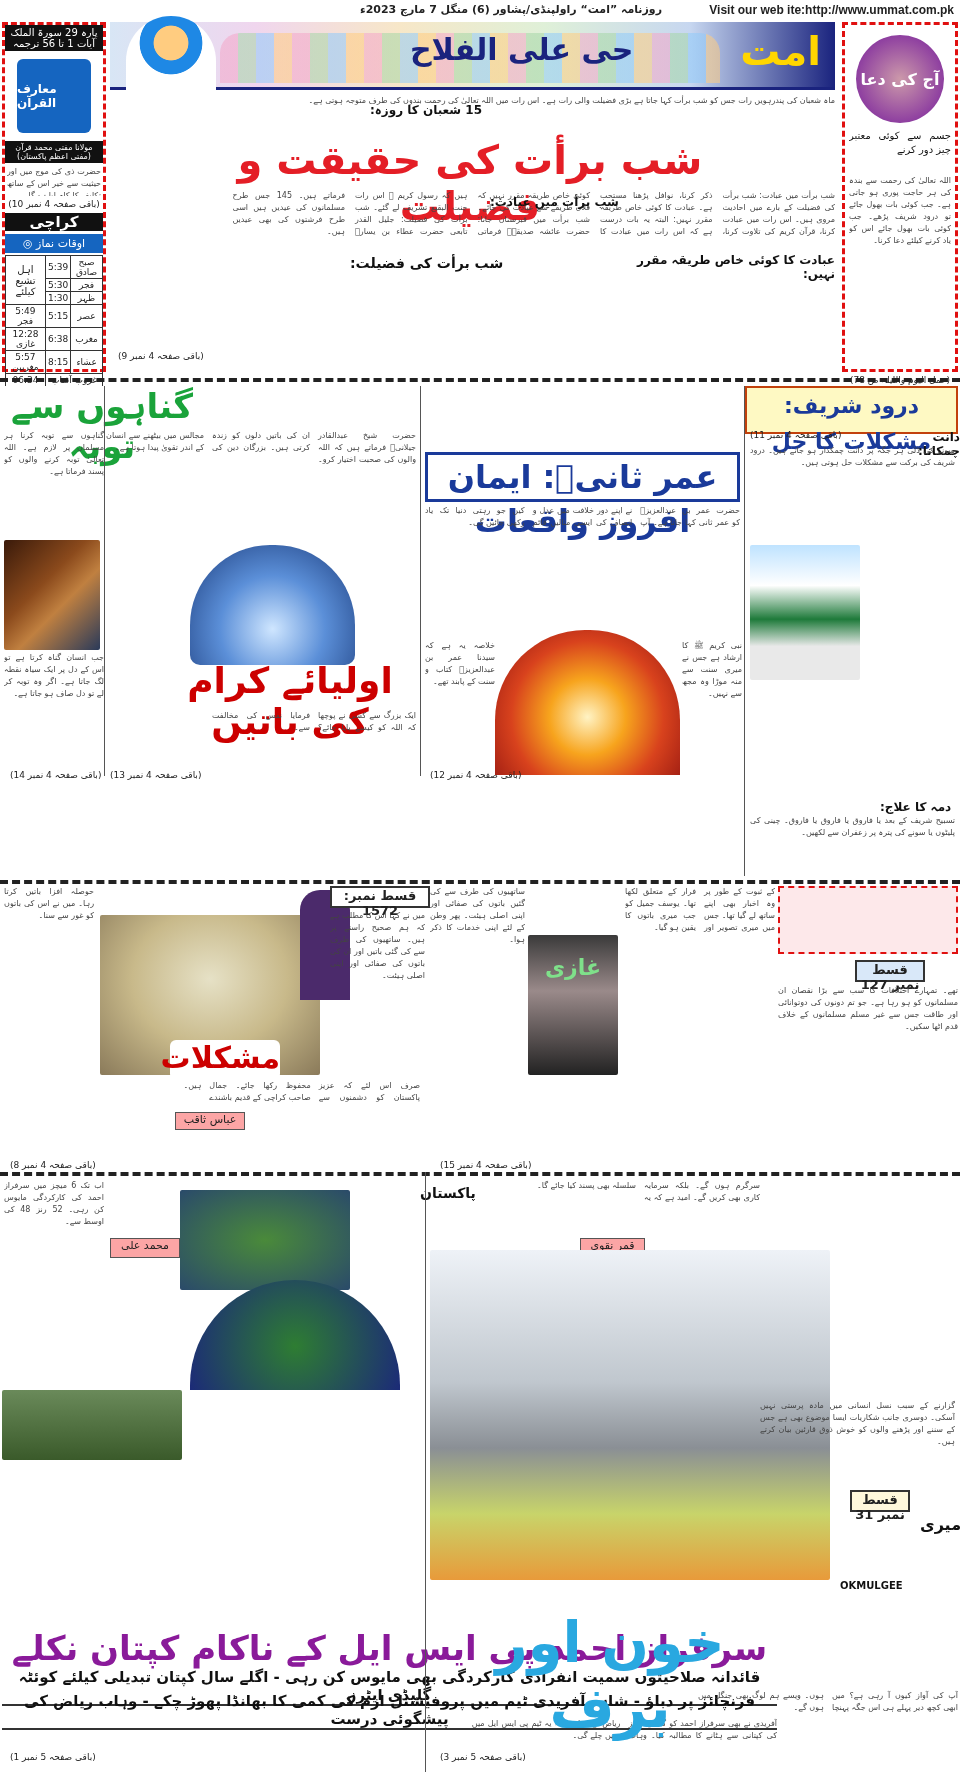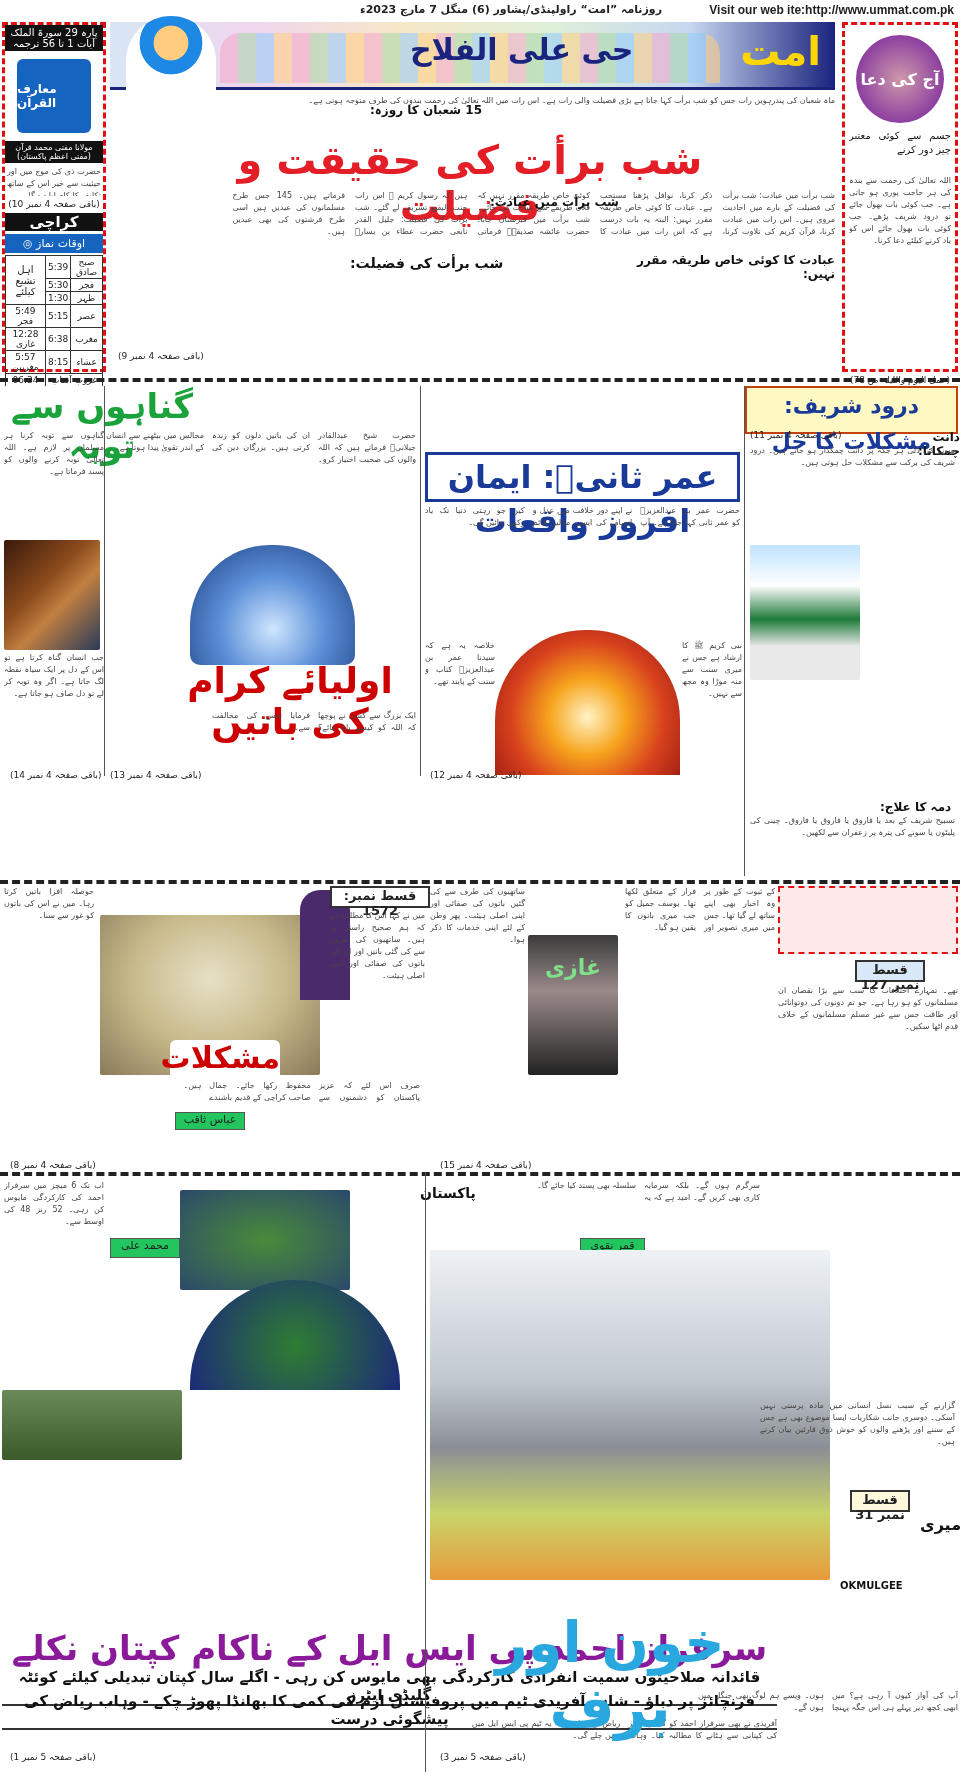--- a/index.html
+++ b/index.html
@@ -30,21 +30,21 @@
 .bluehead{font-size:32px;font-weight:bold;color:#1a3a9a;direction:rtl}
 .redhead{font-size:36px;font-weight:bold;color:#c00;direction:rtl}
 .purplehead{font-size:34px;font-weight:bold;color:#8a1a9a;direction:rtl}
 .cyanhead{font-size:56px;font-weight:bold;color:#29a8e0;direction:rtl}
 .sub{font-size:15px;font-weight:bold;color:#111;direction:rtl;text-align:center;border-bottom:2px solid #333}
 .img{position:absolute;border-radius:2px}
 .dashline{position:absolute;height:0;border-top:4px dashed #222}
 .vline{position:absolute;width:0;border-left:1px solid #555}
 .hlabel{font-size:12px;font-weight:bold;color:#111;direction:rtl}
 .qist{background:#fff;border:2px solid #333;font-size:13px;font-weight:bold;text-align:center}
-.bylines{background:#22c55e;border:1px solid #555;font-size:11px;text-align:center}
+.bylines{background:#fca5a5;border:1px solid #555;font-size:11px;text-align:center}
 .contd{font-size:9px;color:#222;direction:rtl}
 </style>
 </head>
 <body>
 
 <div class="abs topline">
   <span class="date">روزنامہ ”امت“ راولپنڈی/پشاور (6) منگل 7 مارچ 2023ء</span>
   <span class="web">Visit our web ite:http://www.ummat.com.pk</span>
 </div>
 

